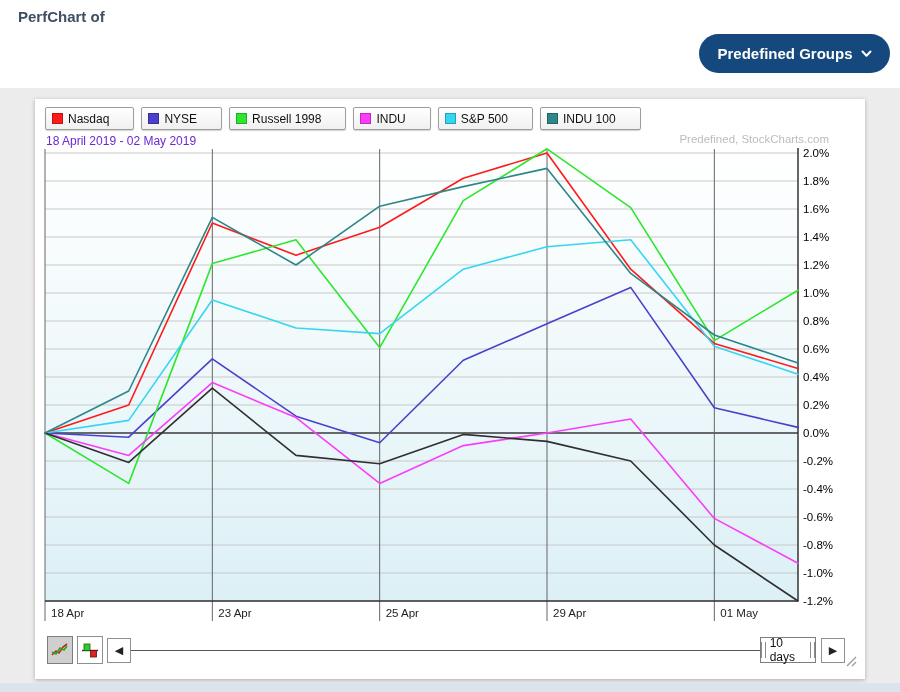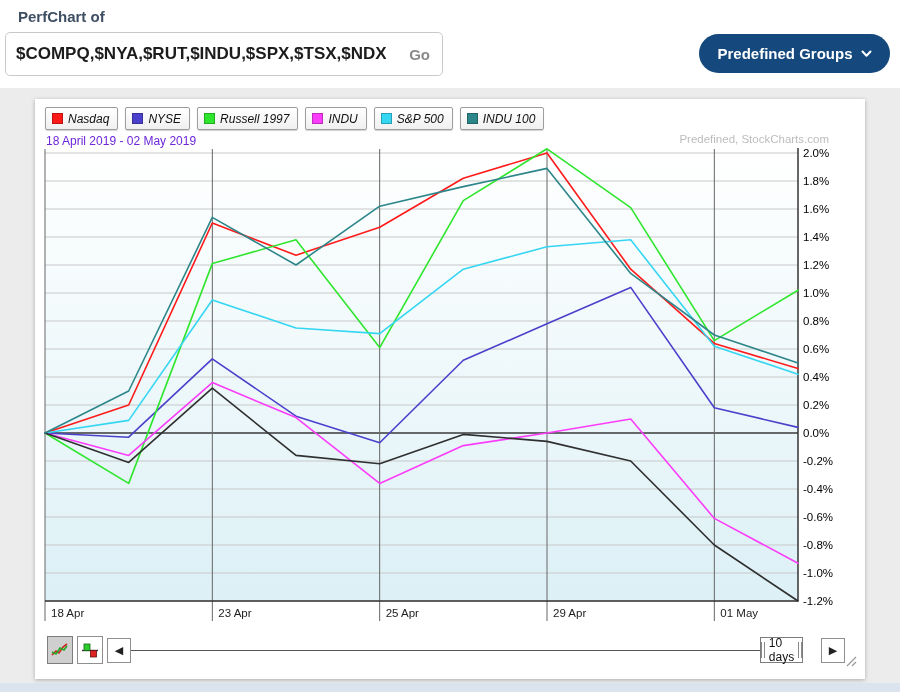--- a/index.html
+++ b/index.html
@@ -32,65 +32,61 @@
     display:flex;align-items:center;justify-content:center;gap:8px;
   }
   
   .content{position:absolute;left:0;top:88px;width:900px;height:596px;background:#ececec;}
   .panel{
     position:absolute;left:35px;top:11px;width:830px;height:580px;background:#ffffff;
     box-shadow:0 1px 4px rgba(0,0,0,0.28);
   }
   .legend{position:absolute;left:10px;top:8px;display:flex;gap:7px;z-index:3;}
   .legend-item{
-    display:flex;align-items:center;gap:5px;height:21px;padding:0 8px 0 6px;
+    display:flex;align-items:center;gap:5px;height:21px;padding:0 24px 0 6px;
     background:linear-gradient(#ffffff,#f0f0f0);
     border:1px solid #9d9d9d;border-radius:2px;box-shadow:0 1px 1px rgba(0,0,0,0.18);
-    font-size:12px;color:#111;white-space:nowrap;cursor:pointer;font-style:italic;
+    font-size:12px;color:#111;white-space:nowrap;cursor:pointer;
   }
   .legend-swatch{width:11px;height:11px;display:inline-block;border:1px solid rgba(0,0,0,0.25);box-sizing:border-box;}
   .range-label{position:absolute;left:11px;top:35px;font-size:12px;color:#6d28d9;z-index:3;}
   .copyright{position:absolute;right:36px;top:34px;font-size:11.5px;color:#bcbcbc;z-index:3;}
   #chart-svg{position:absolute;left:0;top:0;z-index:1;}
   
   .controls{position:absolute;left:0;top:536px;width:830px;height:32px;z-index:3;}
   .ctl-btn{
     position:absolute;box-sizing:border-box;border:1px solid #8f8f8f;background:#fff;
     display:flex;align-items:center;justify-content:center;cursor:pointer;padding:0;
     font-size:11px;color:#222;font-family:"Liberation Sans","DejaVu Sans",sans-serif;
   }
   .btn-line{left:12px;top:1px;width:26px;height:28px;background:#cfcfcf;border-color:#7d7d7d;}
   .btn-hist{left:42px;top:1px;width:26px;height:28px;}
   .btn-arrow-l{left:72px;top:3px;width:24px;height:25px;}
   .btn-arrow-r{left:786px;top:3px;width:24px;height:25px;}
   .slider-track{position:absolute;left:96px;top:15px;width:629px;height:0;border-top:1px solid #555;cursor:pointer;}
   .range-handle{
-    position:absolute;left:725px;top:2px;width:43px;height:26px;box-sizing:border-box;
+    position:absolute;left:725px;top:2px;width:56px;height:26px;box-sizing:border-box;
     border:1px solid #7d7d7d;background:#fff;display:flex;align-items:center;justify-content:center;
     font-size:12px;color:#111;cursor:ew-resize;
   }
   .range-handle:before,.range-handle:after{
     content:"";display:block;width:3px;height:16px;
     border-left:1px solid #8a8a8a;border-right:1px solid #8a8a8a;
   }
   .range-handle:before{margin-right:4px;}
   .range-handle:after{margin-left:4px;}
   .resize-grip{position:absolute;right:7px;bottom:11px;cursor:nwse-resize;}
   
   .footer-strip{position:absolute;left:0;bottom:0;width:900px;height:9px;background:#dbe3ee;}
 </style>
 </head>
 <body>
 
 <div class="topbar">
   <div class="page-title">PerfChart of</div>
-  <div class="symbol-input">
-    <input type="text" value="$COMPQ,$NYA,$RUT,$INDU,$SPX,$TSX,$NDX" style="">
-    <button class="go-btn">Go</button>
-  </div>
   <button class="predefined-btn">
     <span>Predefined Groups</span>
     <svg width="11" height="8" viewBox="0 0 11 8">
       <polyline points="1.5,1.5 5.5,5.8 9.5,1.5" fill="none" stroke="#ffffff" stroke-width="2" stroke-linecap="round" stroke-linejoin="round"></polyline>
     </svg>
   </button>
 </div>
 
 <div class="content">
   <div class="panel">
@@ -98,21 +94,21 @@
         <div class="legend-item">
           <span class="legend-swatch" style="background: rgb(255, 26, 26);"></span>
           <span>Nasdaq</span>
         </div>
         <div class="legend-item">
           <span class="legend-swatch" style="background: rgb(75, 64, 203);"></span>
           <span>NYSE</span>
         </div>
         <div class="legend-item">
           <span class="legend-swatch" style="background: rgb(46, 230, 46);"></span>
-          <span>Russell 1997</span>
+          <span>Russell 1998</span>
         </div>
         <div class="legend-item">
           <span class="legend-swatch" style="background: rgb(251, 61, 251);"></span>
           <span>INDU</span>
         </div>
         <div class="legend-item">
           <span class="legend-swatch" style="background: rgb(53, 214, 242);"></span>
           <span>S&amp;P 500</span>
         </div>
         <div class="legend-item">

